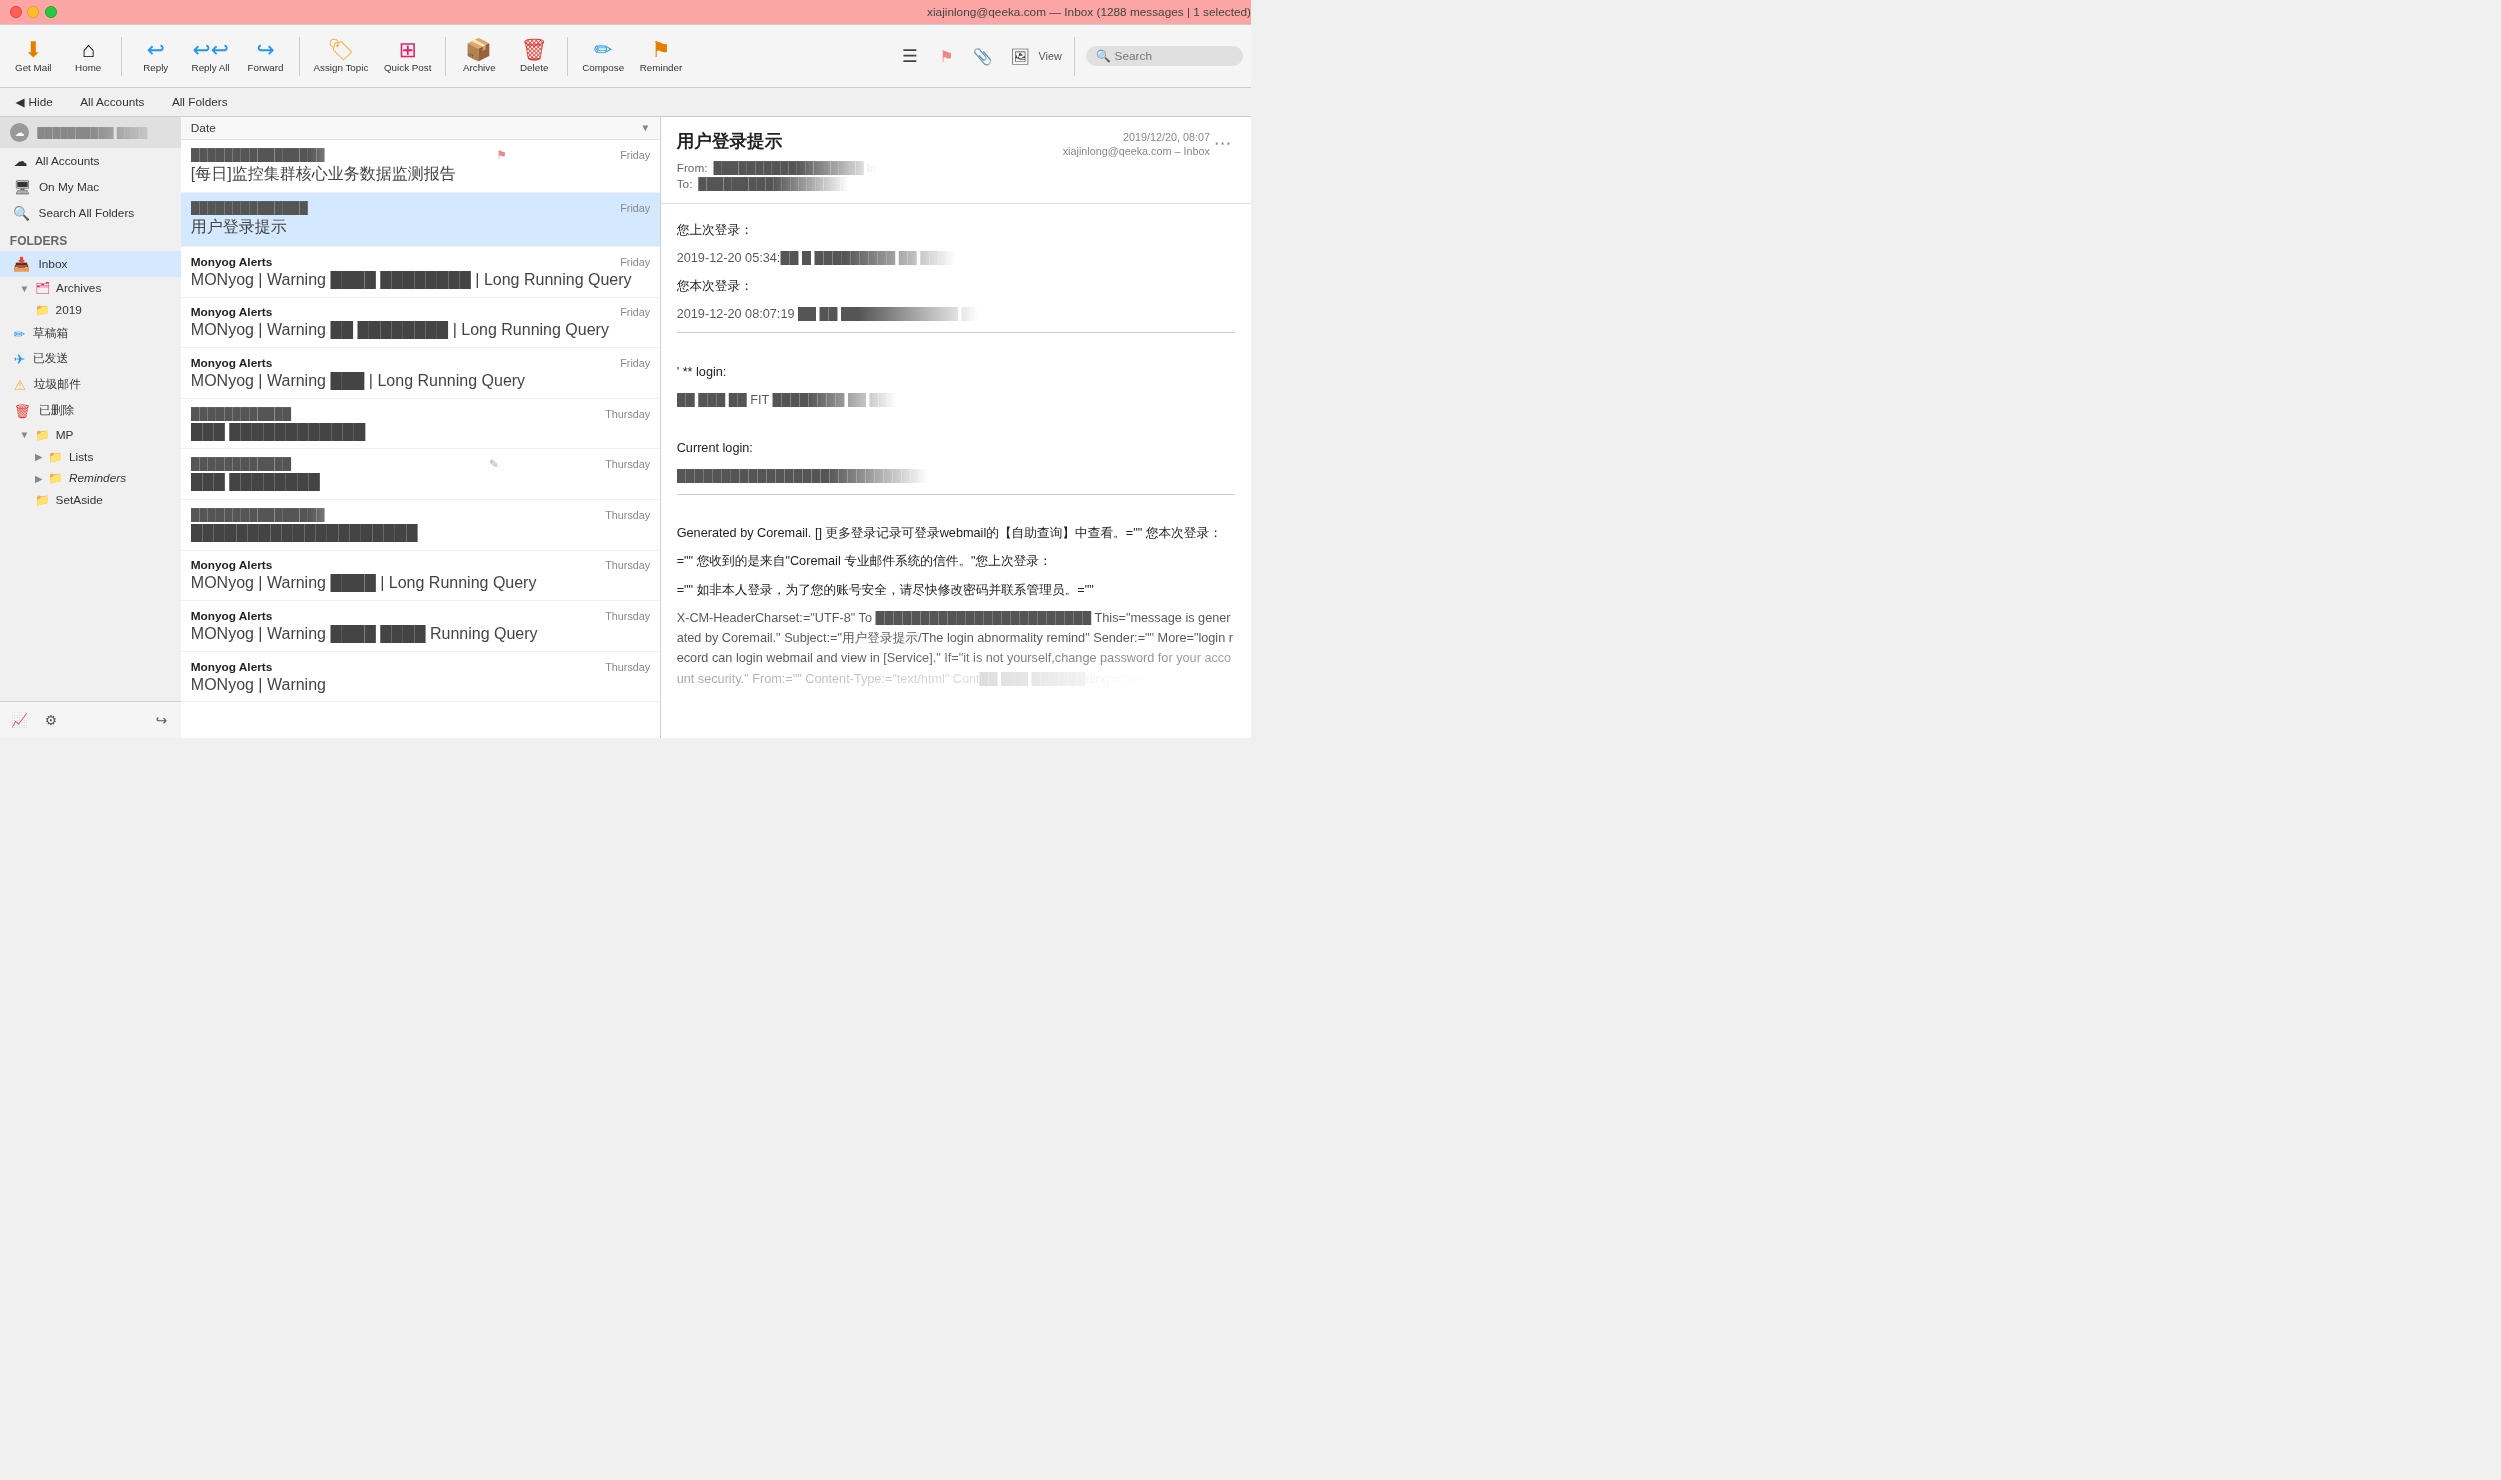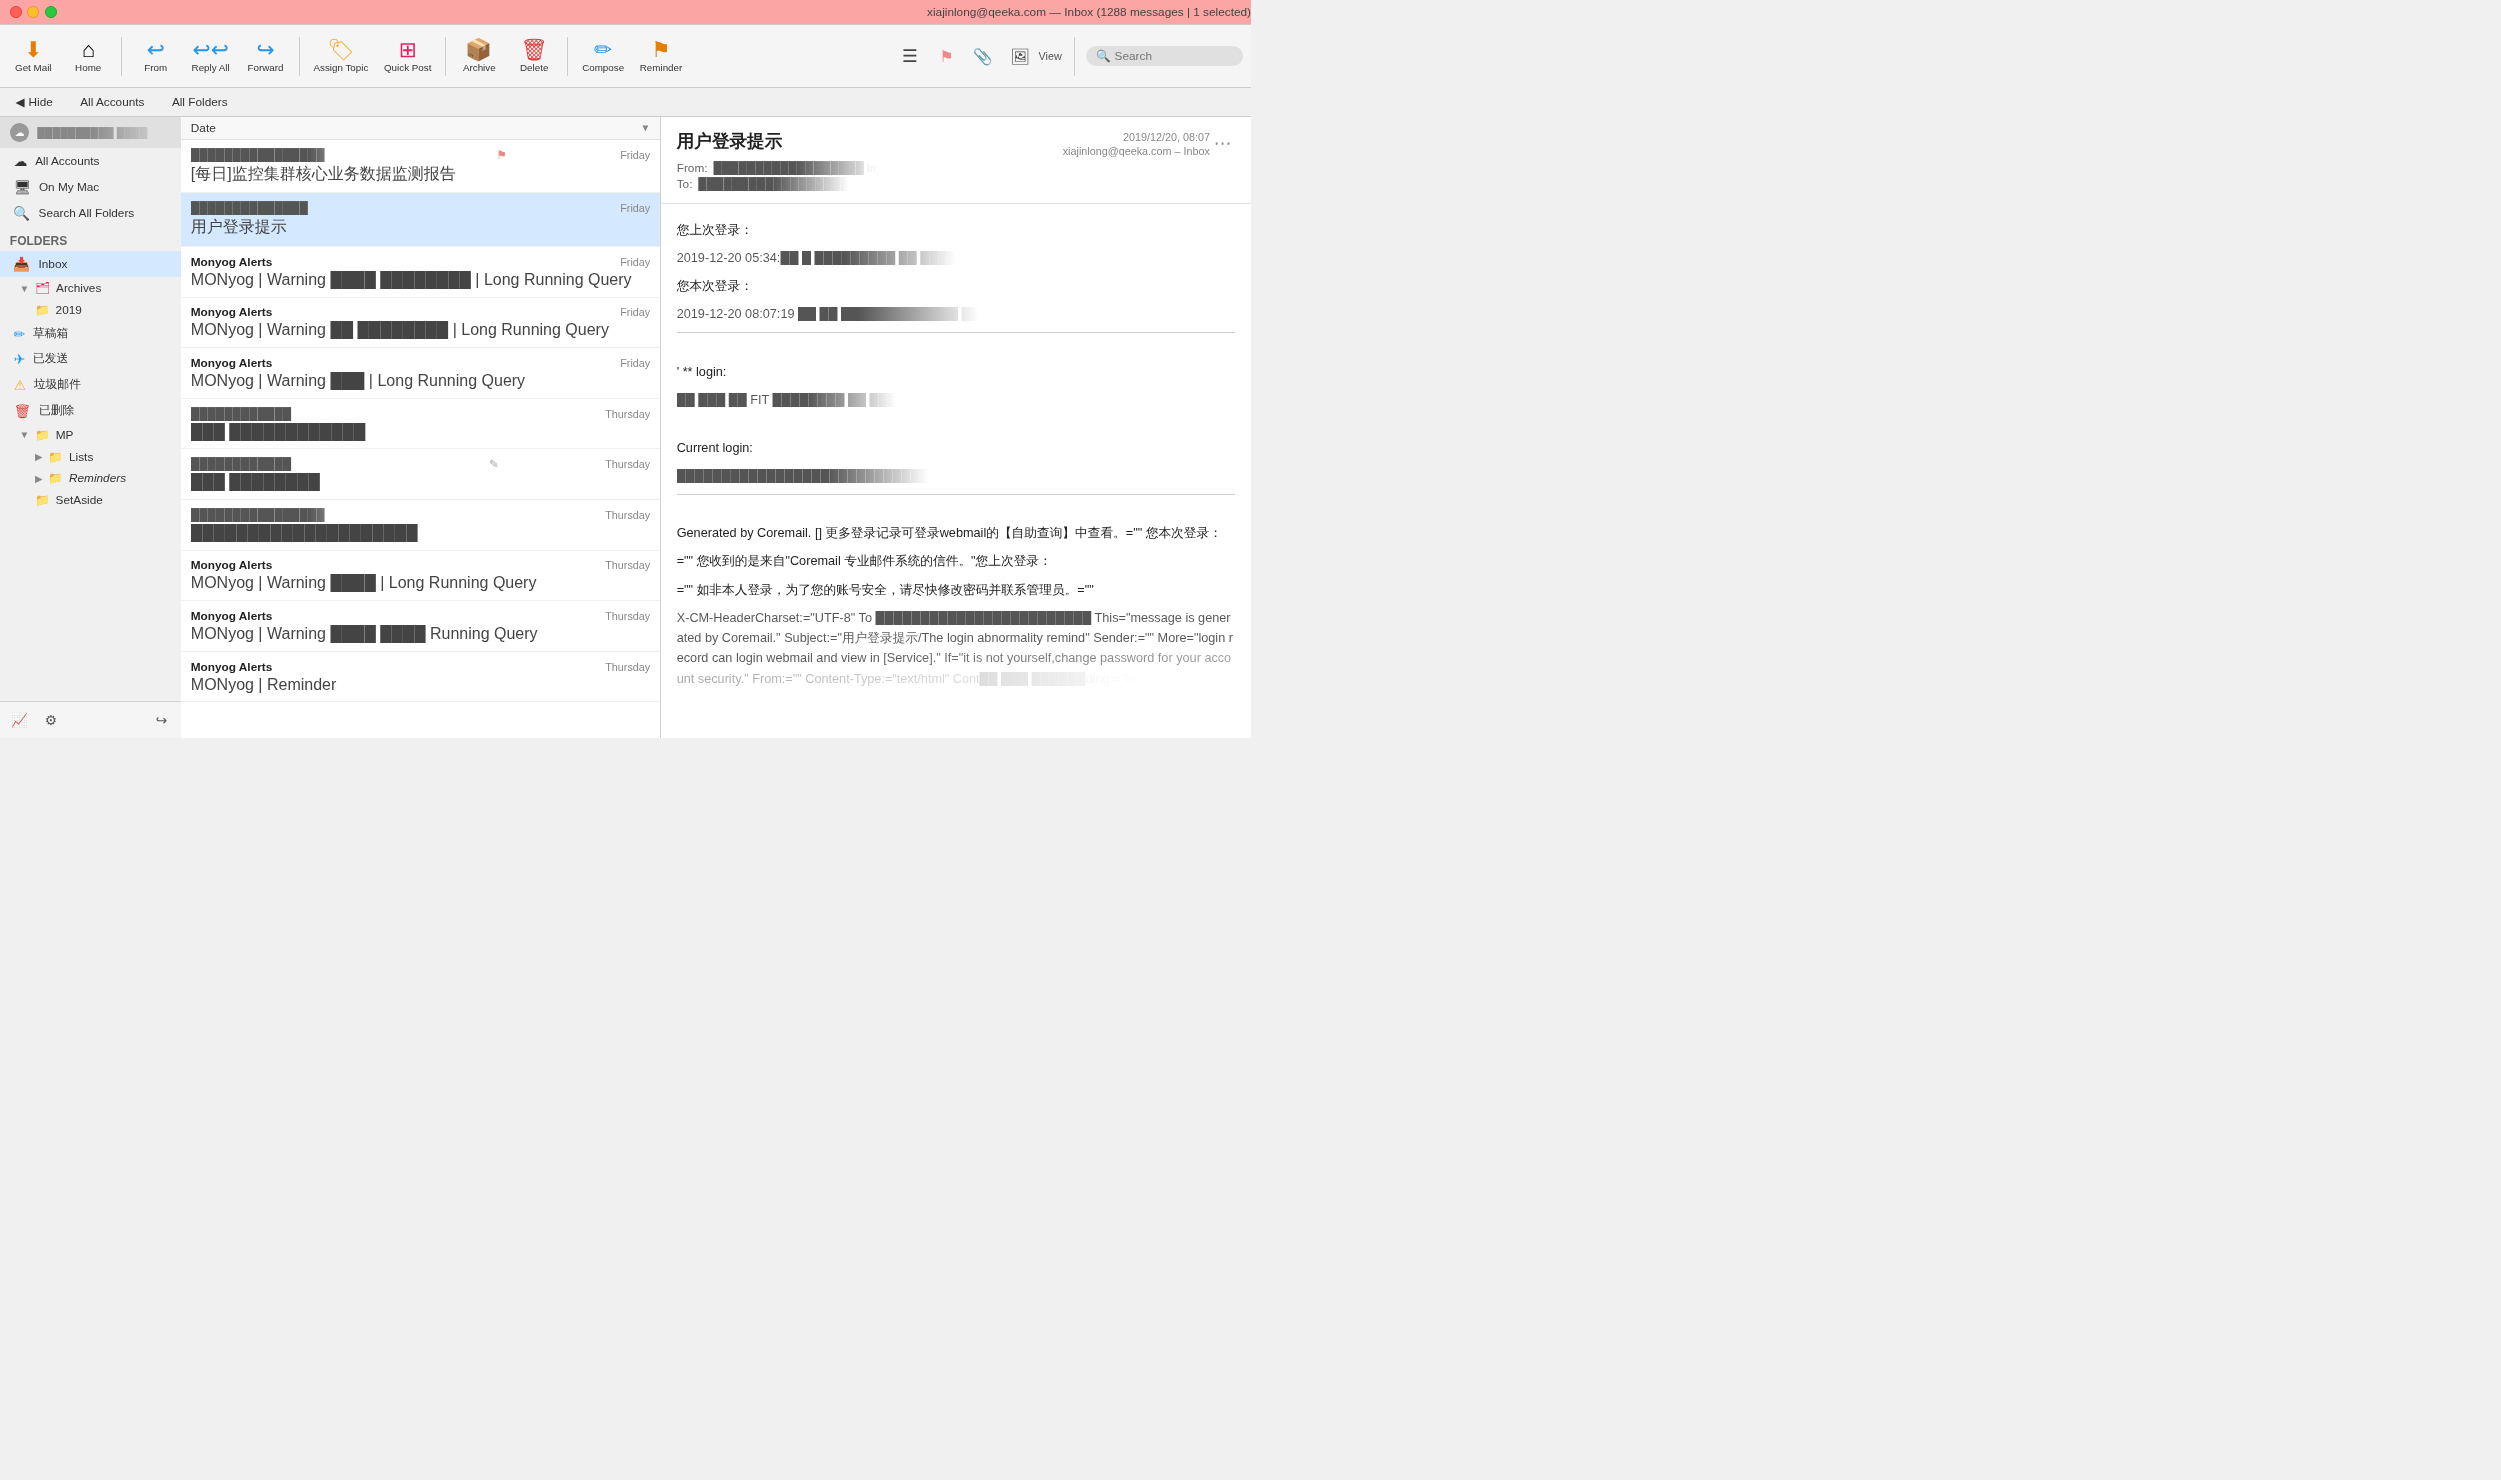--- a/index.html
+++ b/index.html
@@ -380,21 +380,21 @@
     <span class="toolbar-icon icon-orange">⬇</span>
     <span class="toolbar-label">Get Mail</span>
   </div>
   <div class="toolbar-btn">
     <span class="toolbar-icon">⌂</span>
     <span class="toolbar-label">Home</span>
   </div>
   <div class="toolbar-divider"></div>
   <div class="toolbar-btn">
     <span class="toolbar-icon icon-blue">↩</span>
-    <span class="toolbar-label">From</span>
+    <span class="toolbar-label">Reply</span>
   </div>
   <div class="toolbar-btn">
     <span class="toolbar-icon icon-blue">↩↩</span>
     <span class="toolbar-label">Reply All</span>
   </div>
   <div class="toolbar-btn">
     <span class="toolbar-icon icon-blue">↪</span>
     <span class="toolbar-label">Forward</span>
   </div>
   <div class="toolbar-divider"></div>
@@ -644,21 +644,21 @@
         <span class="message-date">Thursday</span>
       </div>
       <span class="message-subject">MONyog | Warning ████ ████ Running Query</span>
     </div>
 
     <div class="message-item">
       <div class="message-row-top">
         <span class="message-sender">Monyog Alerts</span>
         <span class="message-date">Thursday</span>
       </div>
-      <span class="message-subject">MONyog | Reminder</span>
+      <span class="message-subject">MONyog | Warning</span>
     </div>
   </div>
 
   <div class="email-content">
     <div class="email-header">
       <div class="email-title-section">
         <div class="email-title">用户登录提示</div>
         <div class="email-meta">
           <div class="meta-row">
             <span class="meta-label">From:</span>

